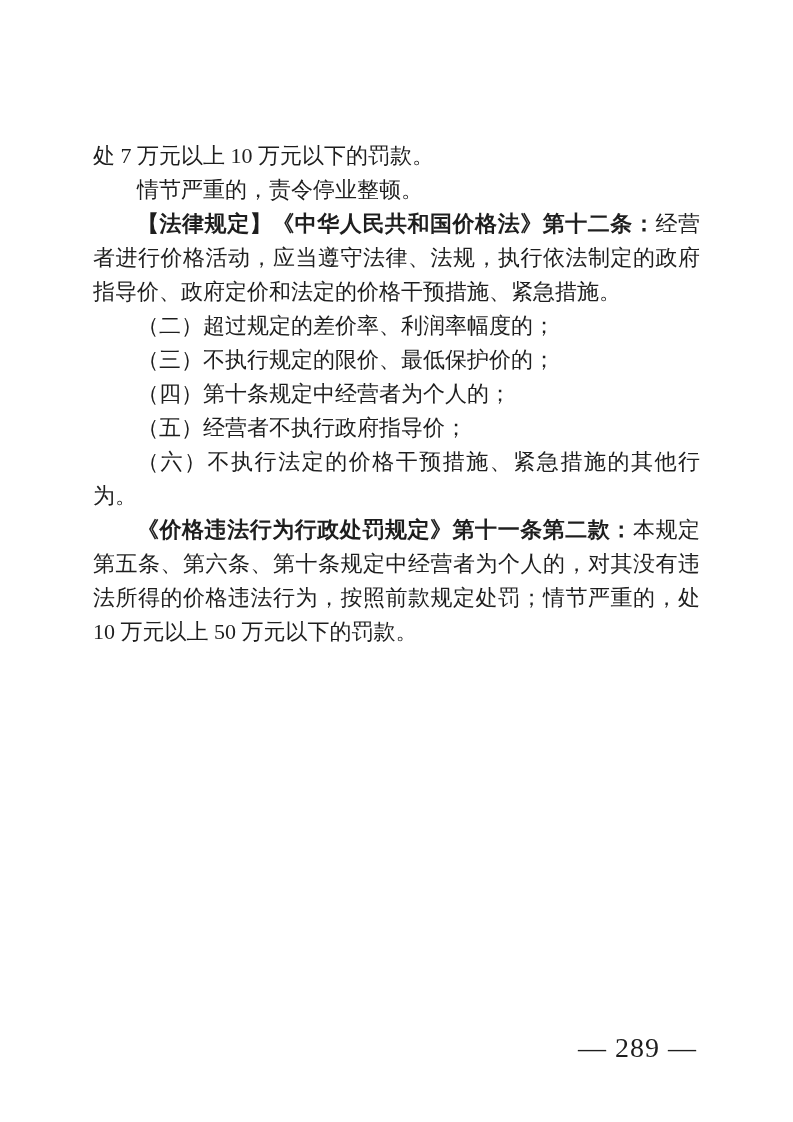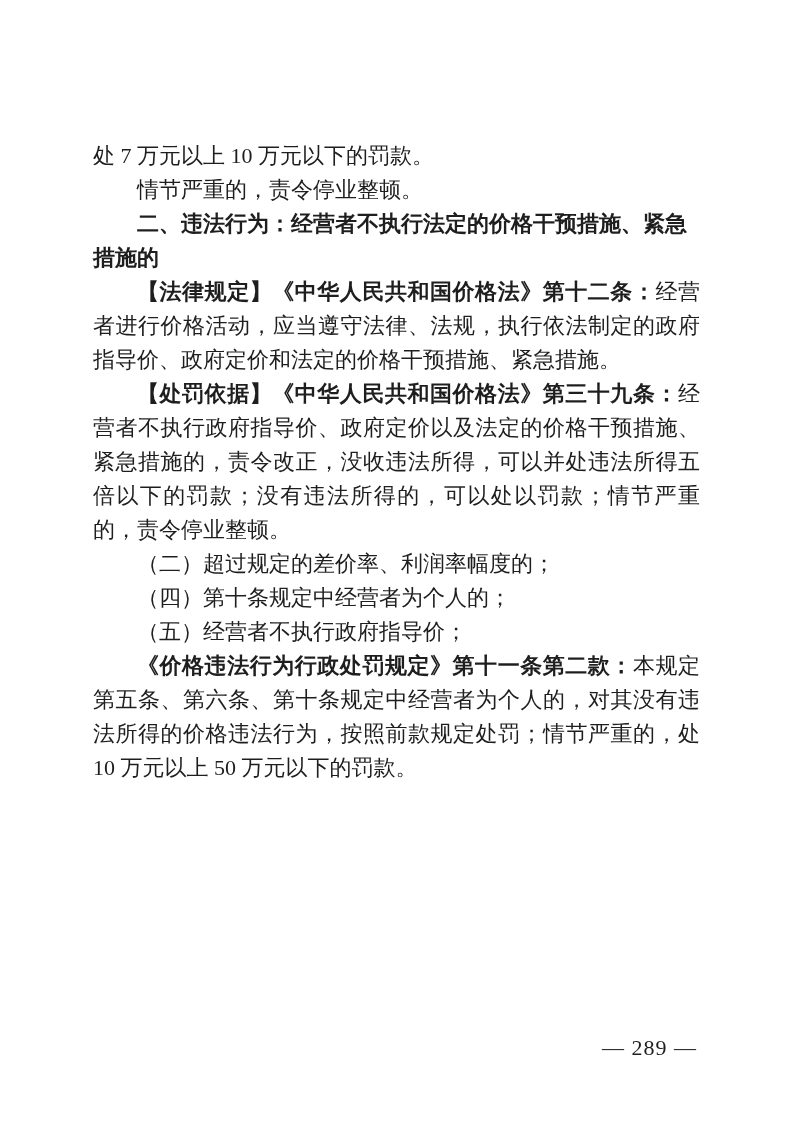--- a/index.html
+++ b/index.html
@@ -38,37 +38,37 @@
     text-align: left;
   }
   .b {
     font-weight: 700;
   }
   .footer {
     position: absolute;
     top: 1033px;
     right: 96px;
     font-family: "Liberation Serif", "DejaVu Serif", serif;
-    font-size: 22px;
+    font-size: 28px;
     line-height: 30px;
     color: #1e1e1e;
     letter-spacing: 1px;
   }
 </style>
 </head>
 <body>
 
 <div class="page">
   <main class="content">
       <p class=""><span>处 7 万元以上 10 万元以下的罚款。</span></p>
       <p class="indent"><span>情节严重的，责令停业整顿。</span></p>
-      <p class="indent heading"><span class="b">二、违法行为：经营者不执行法定的价格干预措施、紧急措施的</span></p>
       <p class="indent"><span class="b">【法律规定】《中华人民共和国价格法》第十二条：</span><span>经营者进行价格活动，应当遵守法律、法规，执行依法制定的政府指导价、政府定价和法定的价格干预措施、紧急措施。</span></p>
-      <p class="indent"><span class="b">【处罚依据】《中华人民共和国价格法》第三十九条：</span><span>经营者不执行政府指导价、政府定价以及法定的价格干预措施、紧急措施的，责令改正，没收违法所得，可以并处违法所得五倍以下的罚款；没有违法所得的，可以处以罚款；情节严重的，责令停业整顿。</span></p>
       <p class="indent"><span>（二）超过规定的差价率、利润率幅度的；</span></p>
+      <p class="indent"><span>（三）不执行规定的限价、最低保护价的；</span></p>
       <p class="indent"><span>（四）第十条规定中经营者为个人的；</span></p>
       <p class="indent"><span>（五）经营者不执行政府指导价；</span></p>
+      <p class="indent"><span>（六）不执行法定的价格干预措施、紧急措施的其他行为。</span></p>
       <p class="indent"><span class="b">《价格违法行为行政处罚规定》第十一条第二款：</span><span>本规定第五条、第六条、第十条规定中经营者为个人的，对其没有违法所得的价格违法行为，按照前款规定处罚；情节严重的，处 10 万元以上 50 万元以下的罚款。</span></p>
     </main>
   <div class="footer">
     <span>— 289 —</span>
   </div>
 </div>
 
 </body></html>

